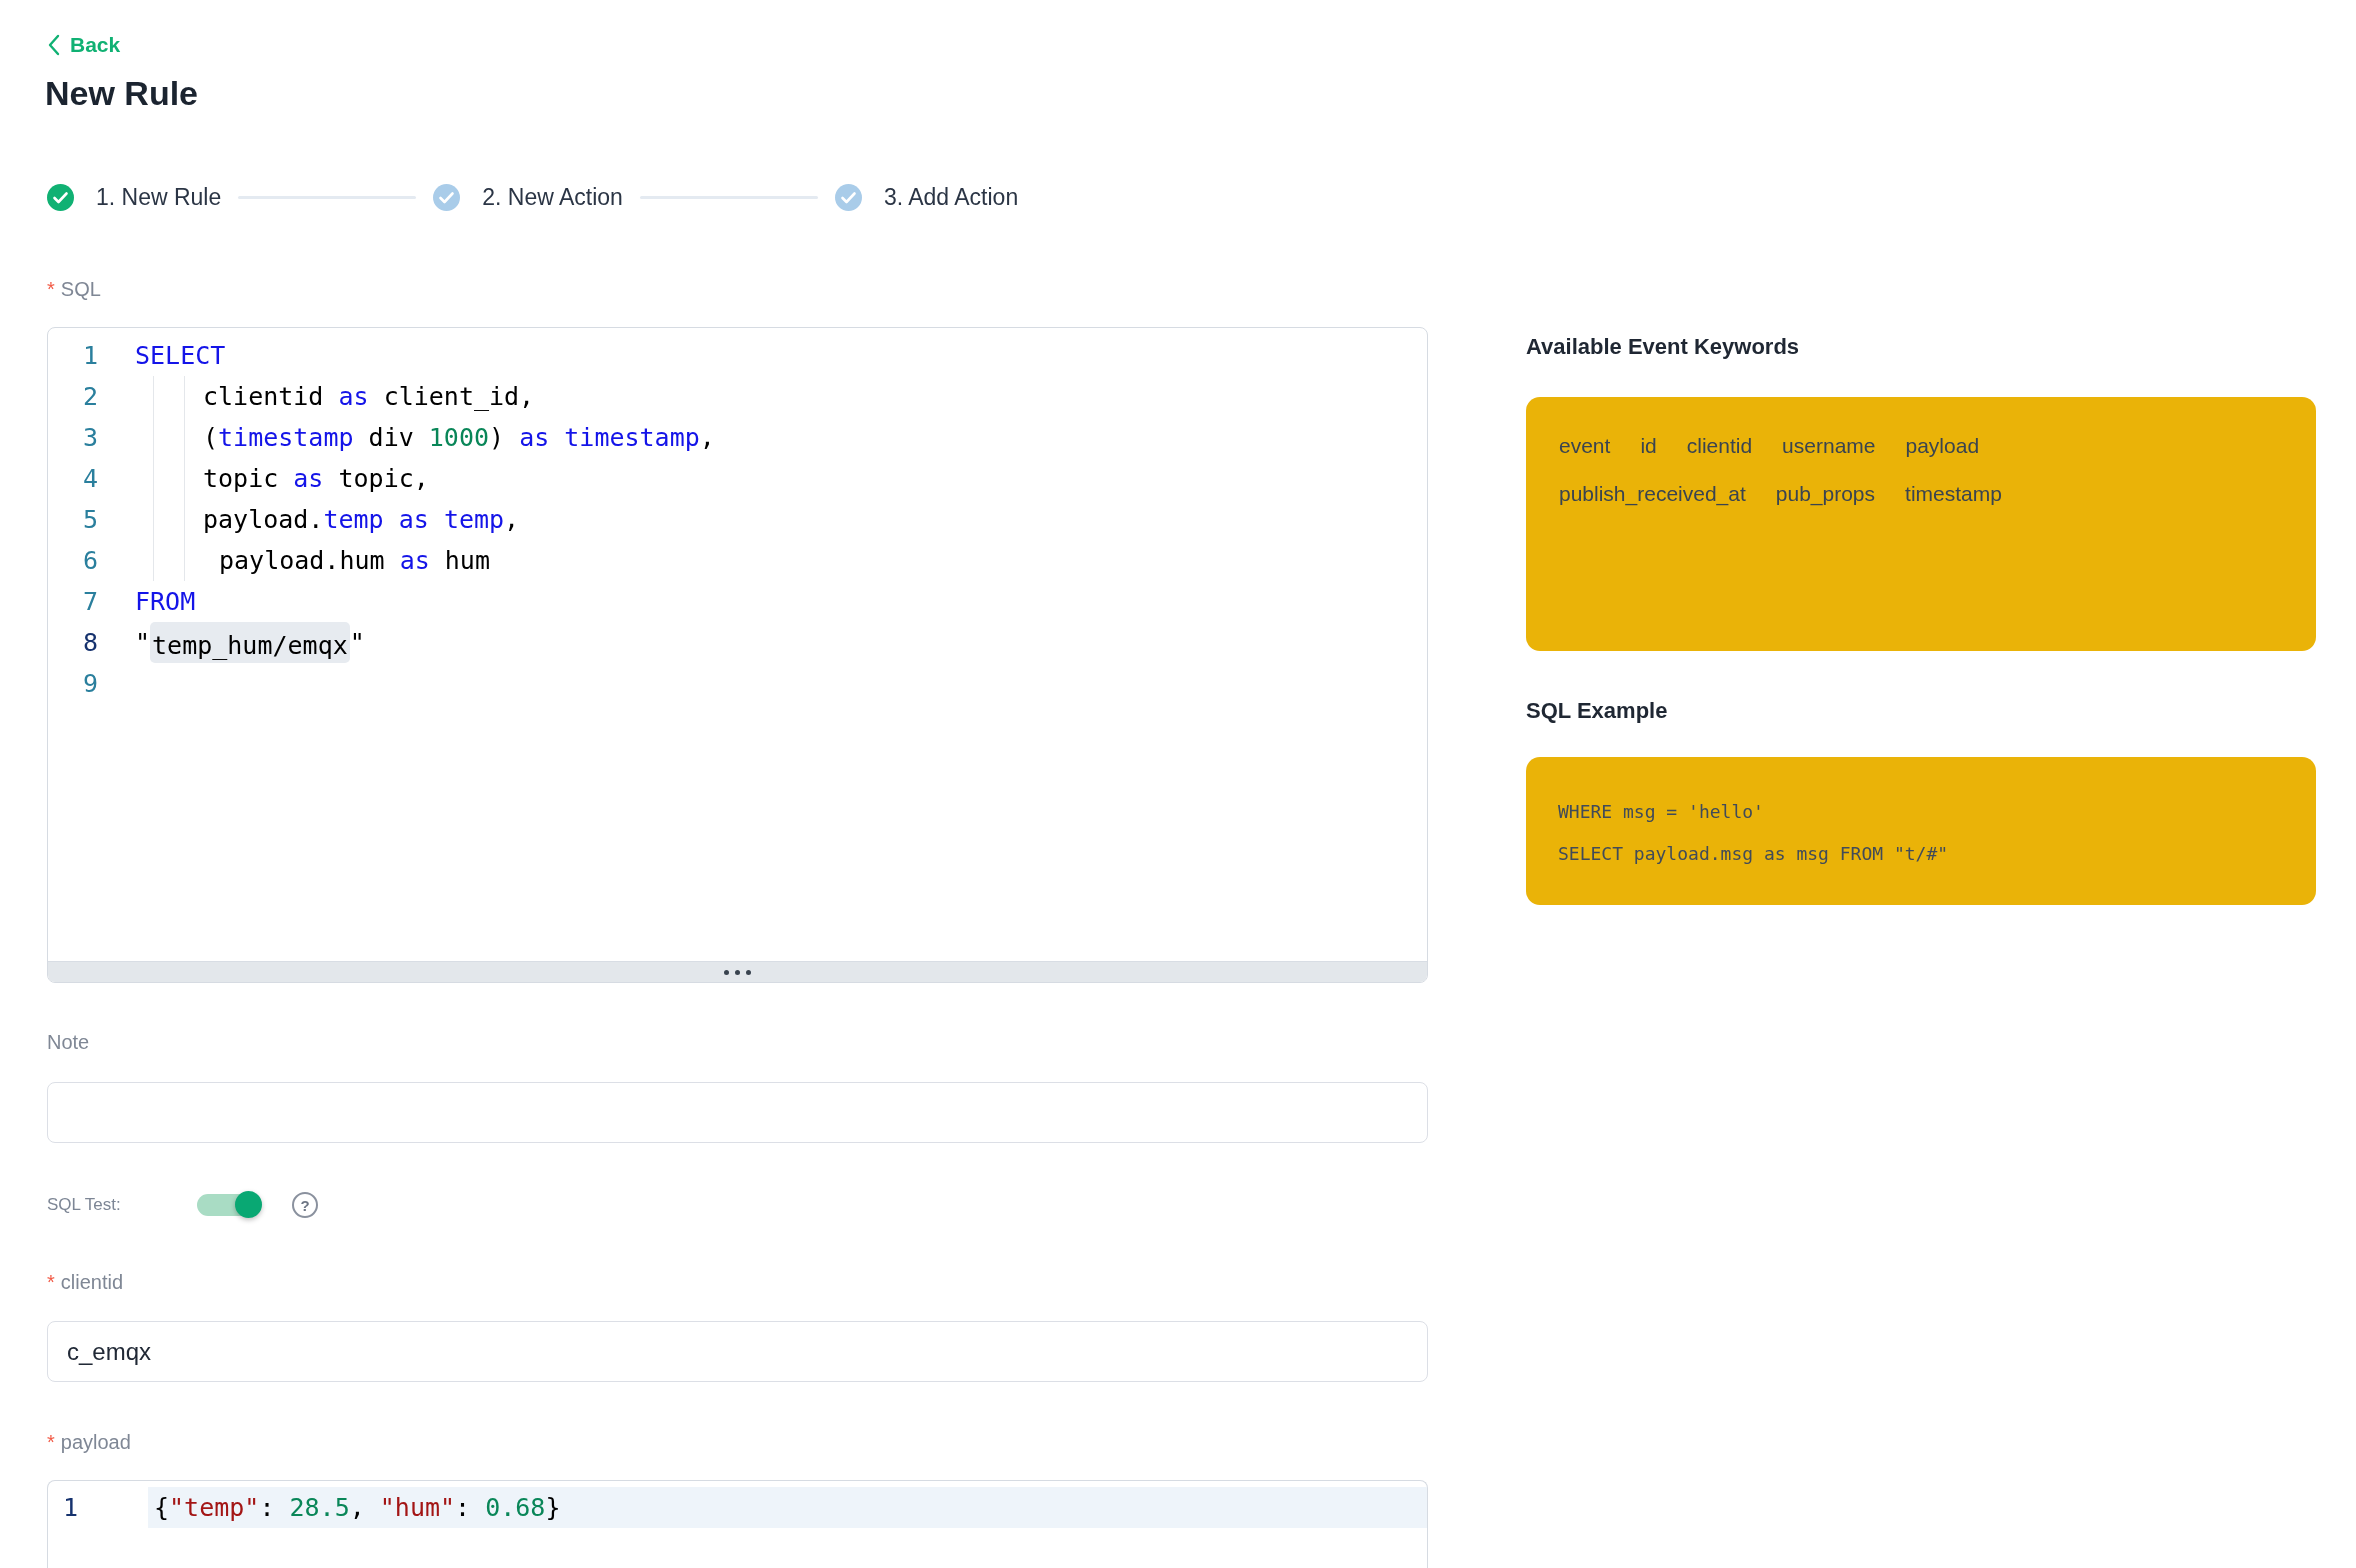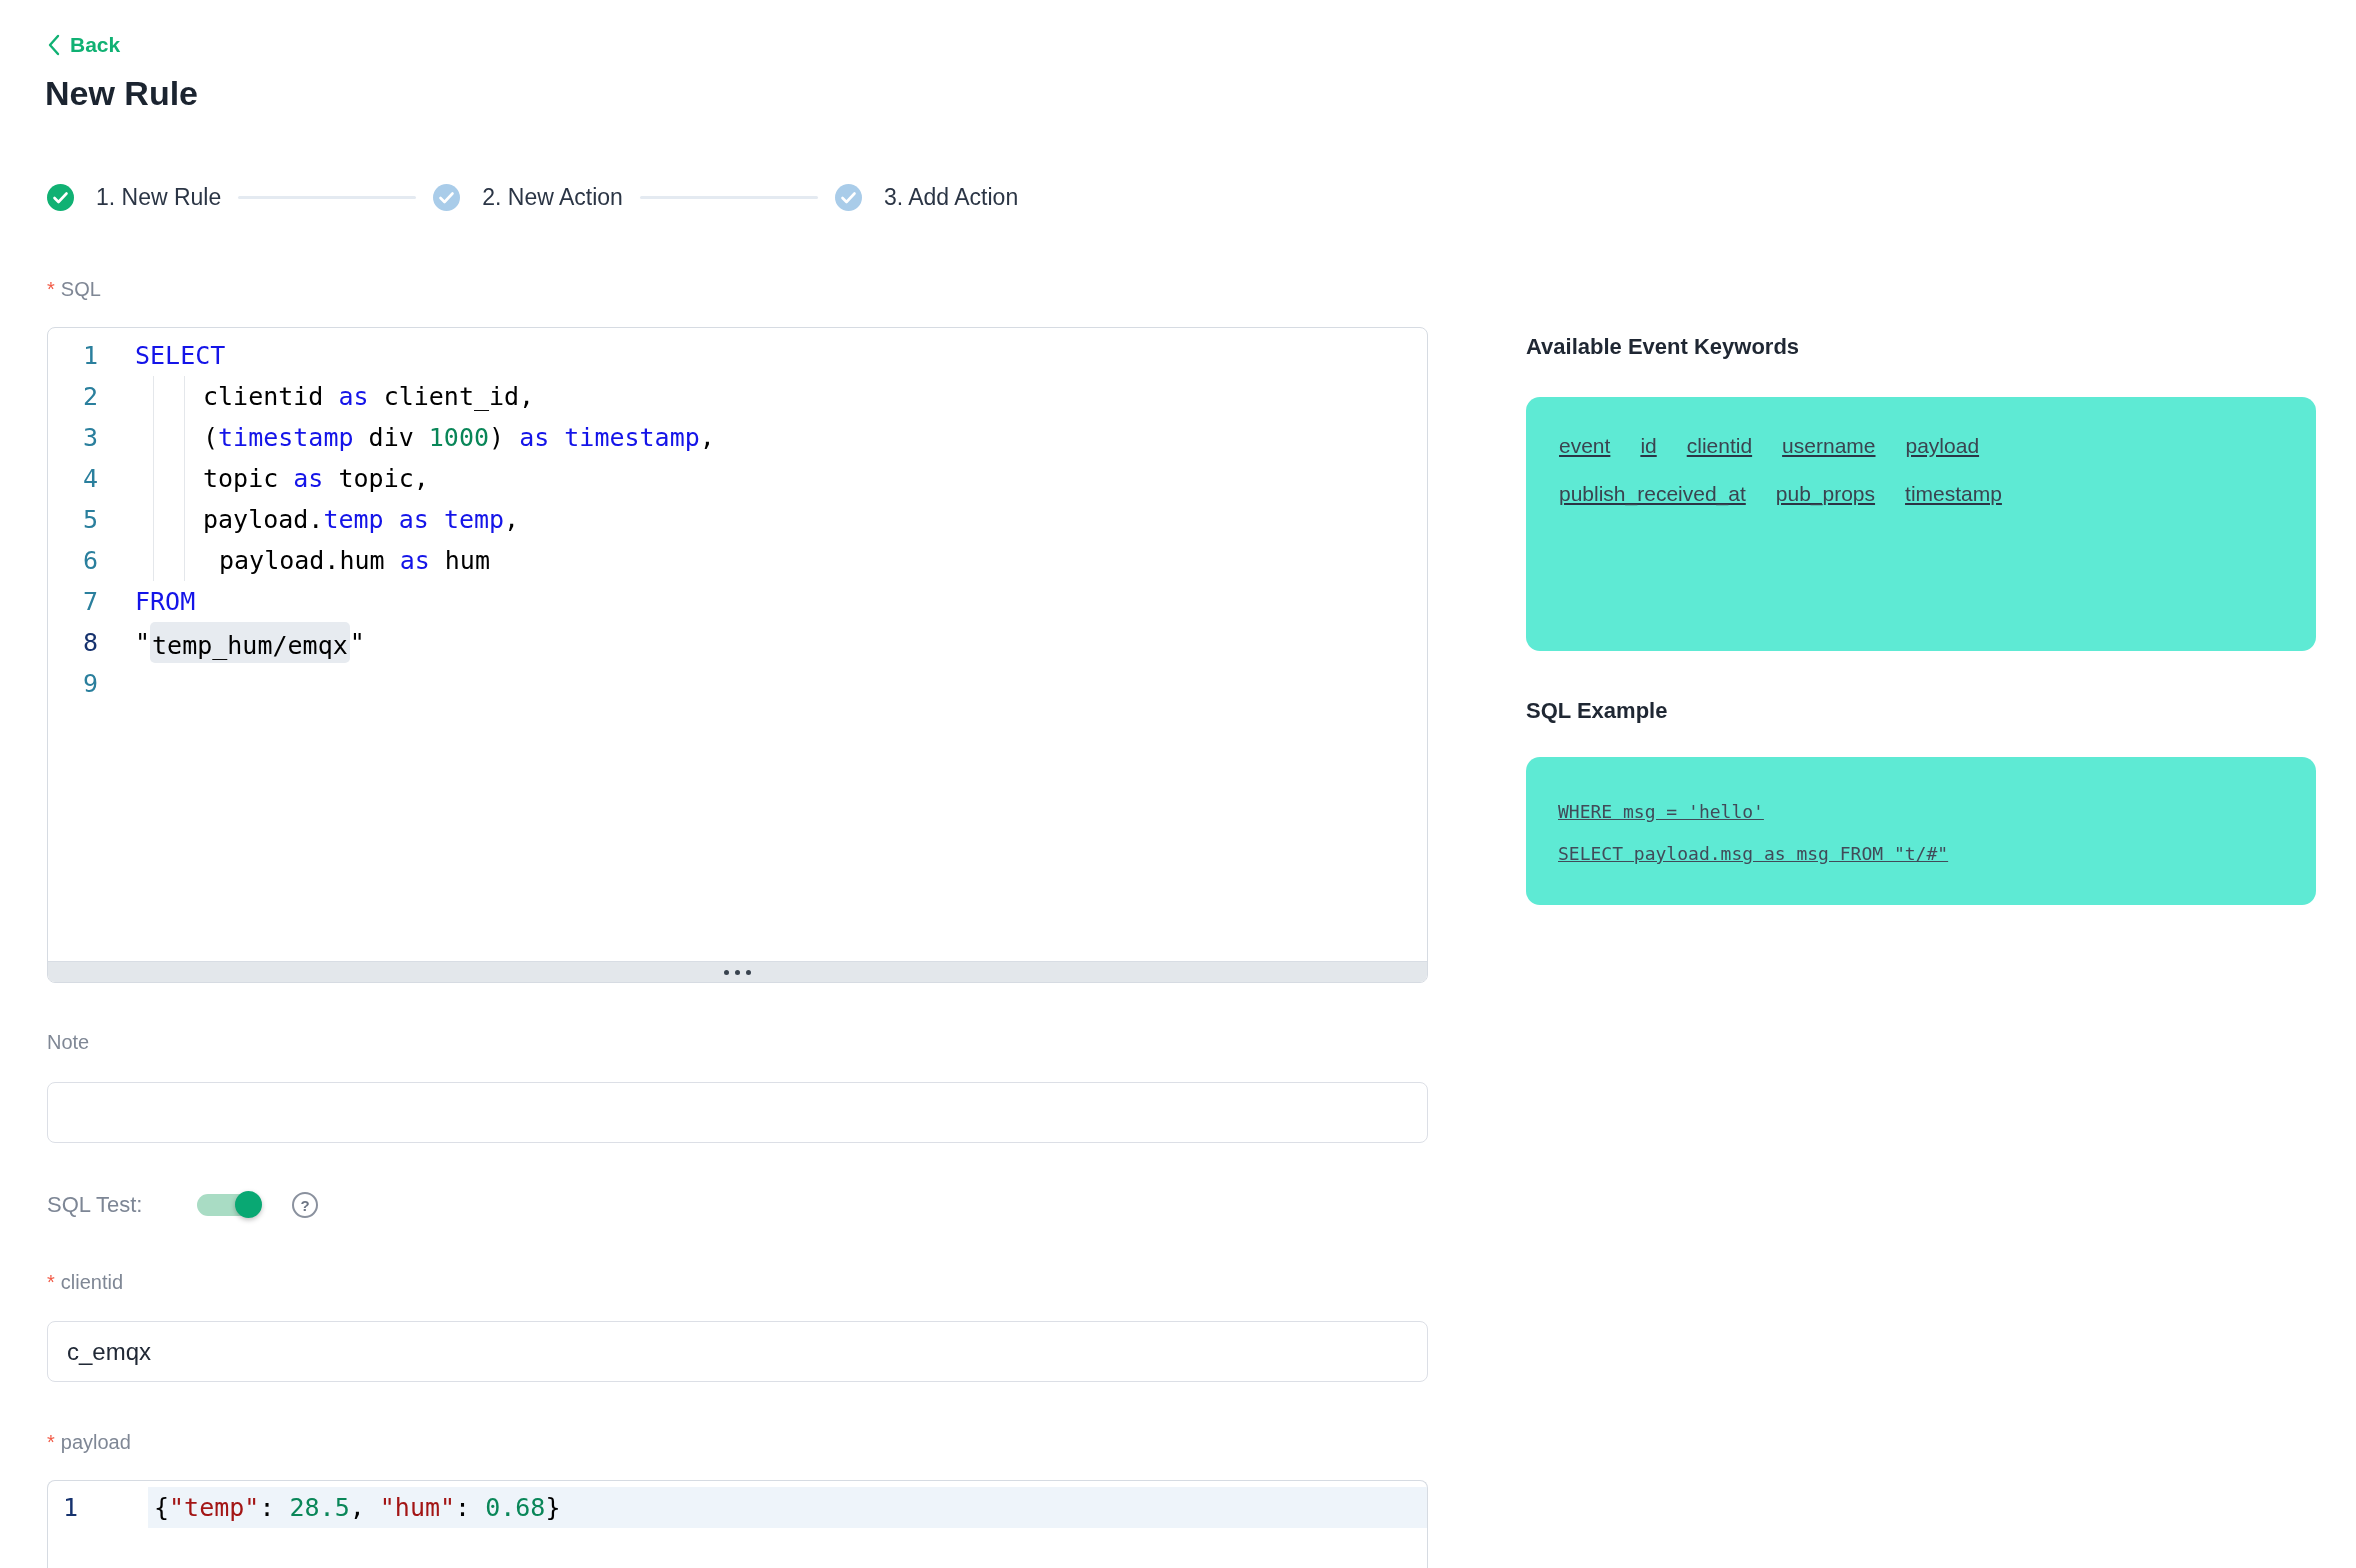--- a/index.html
+++ b/index.html
@@ -51,31 +51,31 @@
             align-items:center;justify-content:center;gap:6px;cursor:row-resize;}
   .drag-bar .dot{width:5px;height:5px;border-radius:50%;background:#39434f;}
 
   #payload-editor{top:1480px;height:120px;border-bottom:none;border-radius:8px 8px 0 0;}
   #payload-lines{padding-top:6px;}
   .p-gutter{width:30px;flex:0 0 30px;text-align:right;color:#16326e;}
   .p-band{flex:1;margin-left:70px;background:#eef4fa;padding-left:6px;white-space:pre;}
 
   
   #sql-test-row{left:47px;top:1192px;display:flex;align-items:center;}
-  #sql-test-label{font-size:22px;color:#7d8695;width:150px;}
+  #sql-test-label{font-size:17px;color:#7d8695;width:150px;}
   .switch{position:relative;width:63px;height:22px;border-radius:11px;background:#a9dcc4;cursor:pointer;}
   .switch .knob{position:absolute;right:-2px;top:-3px;width:27px;height:27px;border-radius:50%;
                 background:#09a873;box-shadow:0 2px 5px rgba(0,0,0,0.25);}
   .help{margin-left:32px;width:22px;height:22px;border-radius:50%;border:2px solid #8a919e;
         color:#6d7684;font-size:15px;display:flex;align-items:center;justify-content:center;
         font-weight:700;cursor:pointer;}
 
   
   .panel-title{left:1526px;font-size:22px;font-weight:600;color:#1f2733;}
-  .panel{position:absolute;left:1526px;width:790px;box-sizing:border-box;background:#5eead4;border-radius:14px;text-decoration:underline;}
+  .panel{position:absolute;left:1526px;width:790px;box-sizing:border-box;background:#eab308;border-radius:14px;}
   #keywords-panel{top:397px;height:254px;padding:25px 33px;}
   .kw-row{display:flex;gap:30px;height:48px;align-items:center;}
   .kw{font-size:21px;color:#3a4450;}
   #example-panel{top:757px;height:148px;padding:34px 32px;
                  font-family:"DejaVu Sans Mono",monospace;font-size:18px;color:#414b59;}
   .ex-line{height:42px;line-height:42px;white-space:pre;}
 </style>
 </head>
 <body>
 

